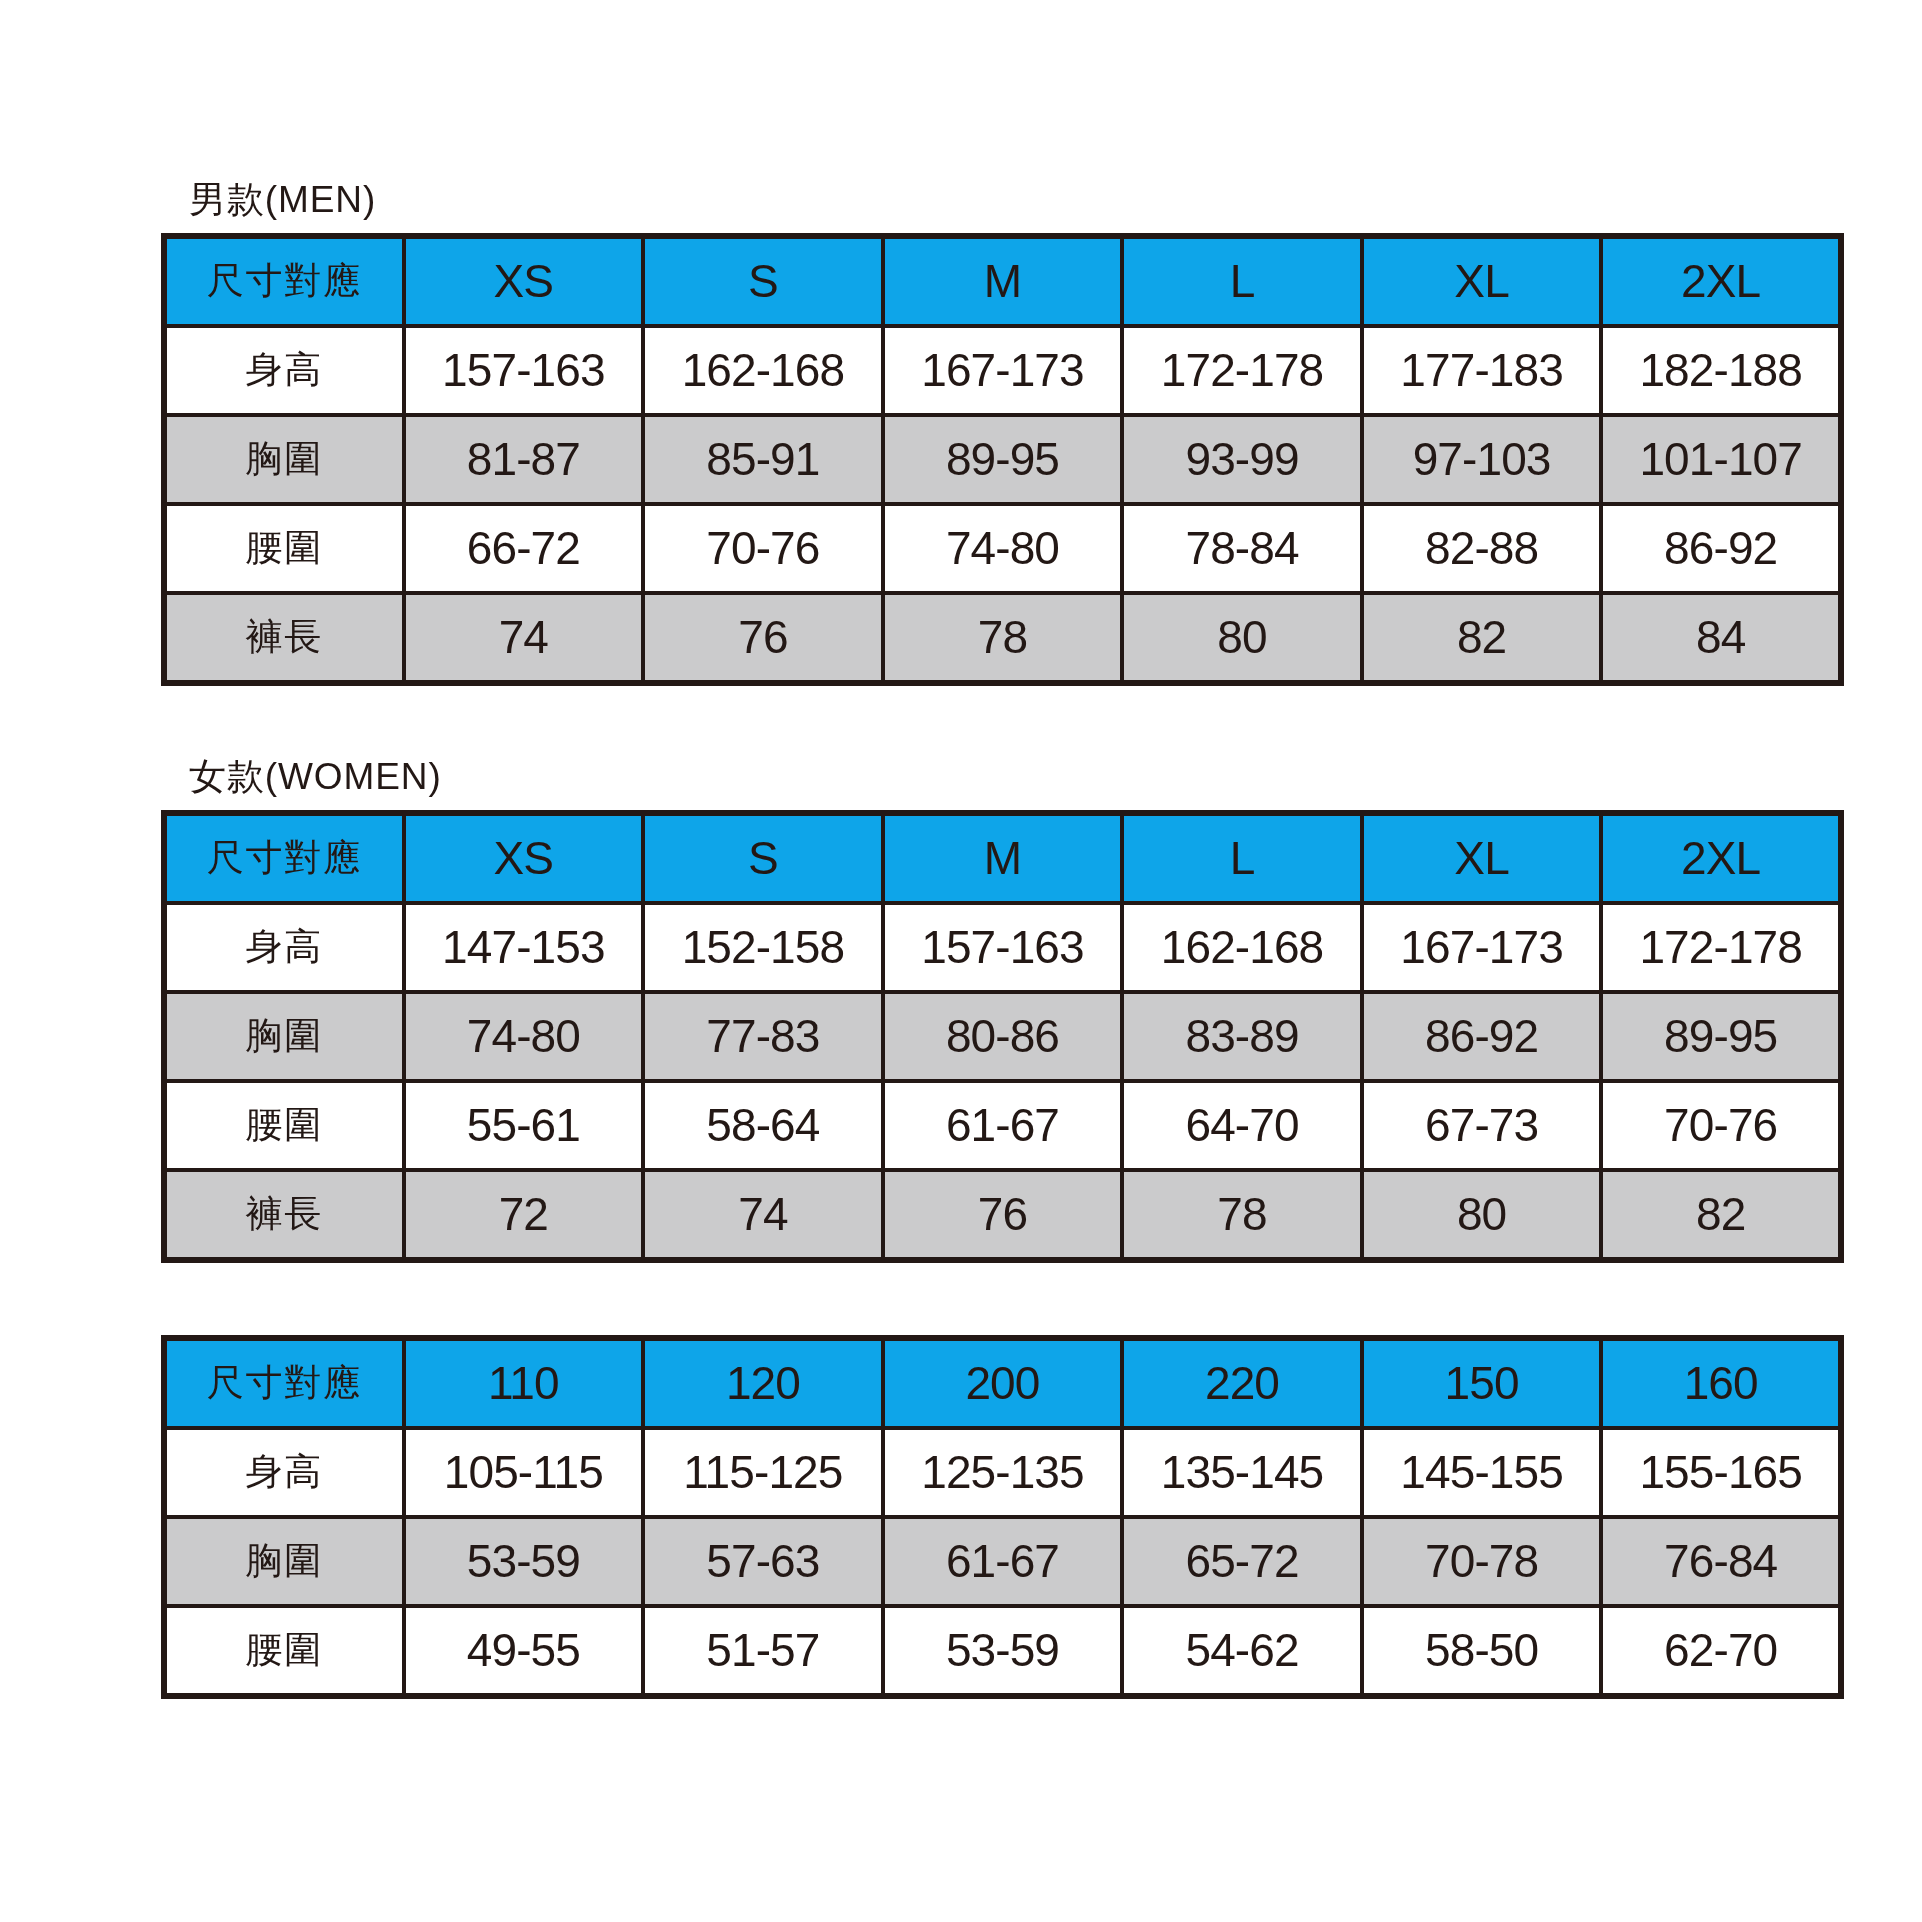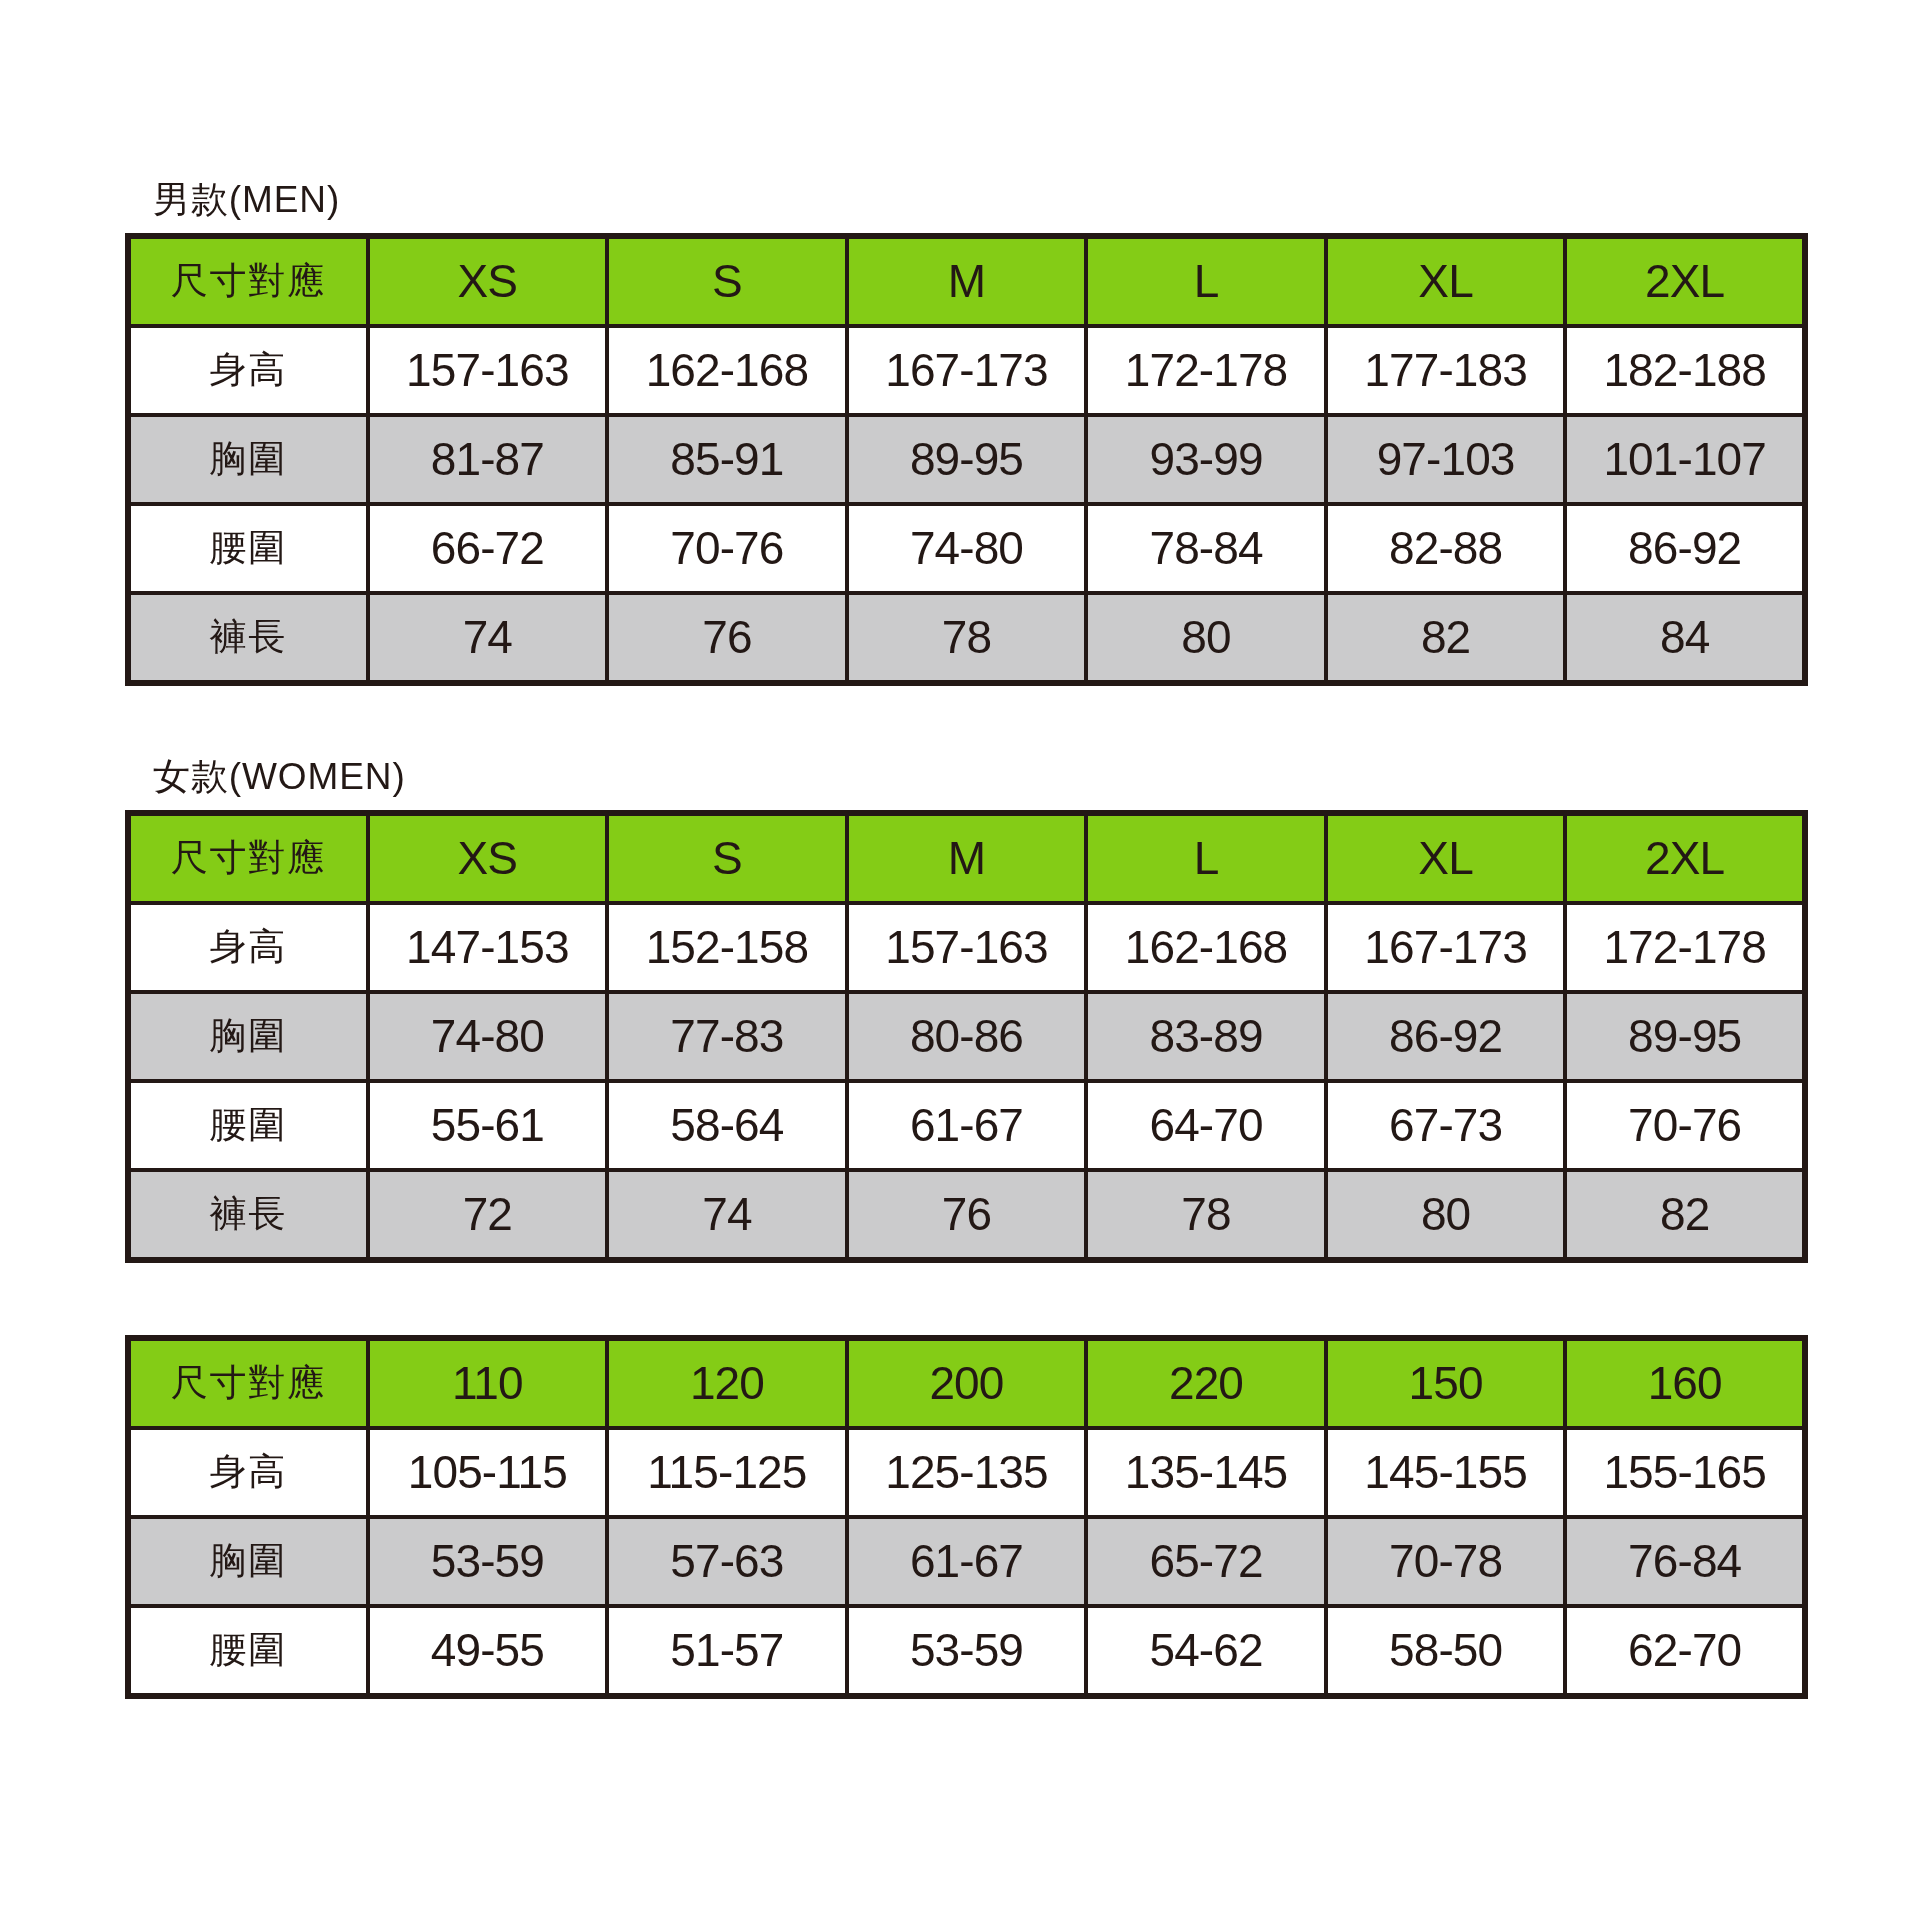--- a/index.html
+++ b/index.html
@@ -12,20 +12,21 @@
     height: 1922px;
     position: relative;
     font-family: "Liberation Sans", "DejaVu Sans", sans-serif;
     color: #231815;
   }
   .page {
     position: absolute;
     inset: 0;
     padding: 181px 115px 0 125px;
     box-sizing: border-box;
+    margin-left: 36px;
   }
   .section + .section {
     margin-top: 72px;
   }
   .chart-title {
     margin: 0 0 14.8px 28px;
     font-size: 37px;
     font-weight: 400;
     line-height: 1;
     letter-spacing: 0.9px;
@@ -40,21 +41,21 @@
   table.size-table th,
   table.size-table td {
     border: 4.6px solid #231815;
     height: 85px;
     padding: 0;
     text-align: center;
     vertical-align: middle;
     overflow: hidden;
   }
   
-  table.size-table thead tr { background: #84cc16; }
+  table.size-table thead tr { background: #0ea5e9; }
   table.size-table tbody tr:nth-child(even) { background: #cbcbcc; }
   table.size-table tbody tr:nth-child(odd) { background: #ffffff; }
 
   .cjk-label {
     font-size: 37px;
     font-weight: 400;
     letter-spacing: 1.8px;
   }
   .num-cell {
     font-size: 46px;

